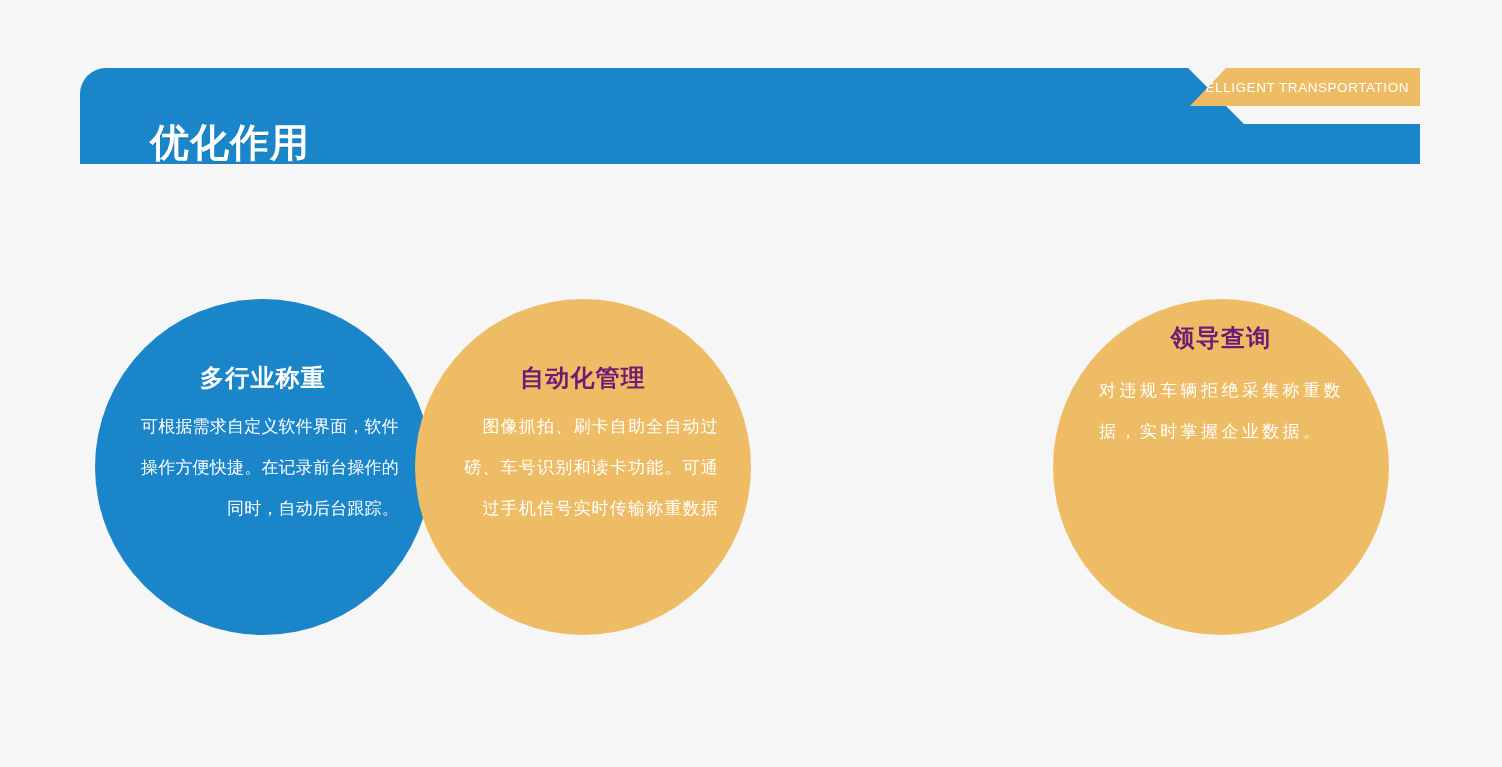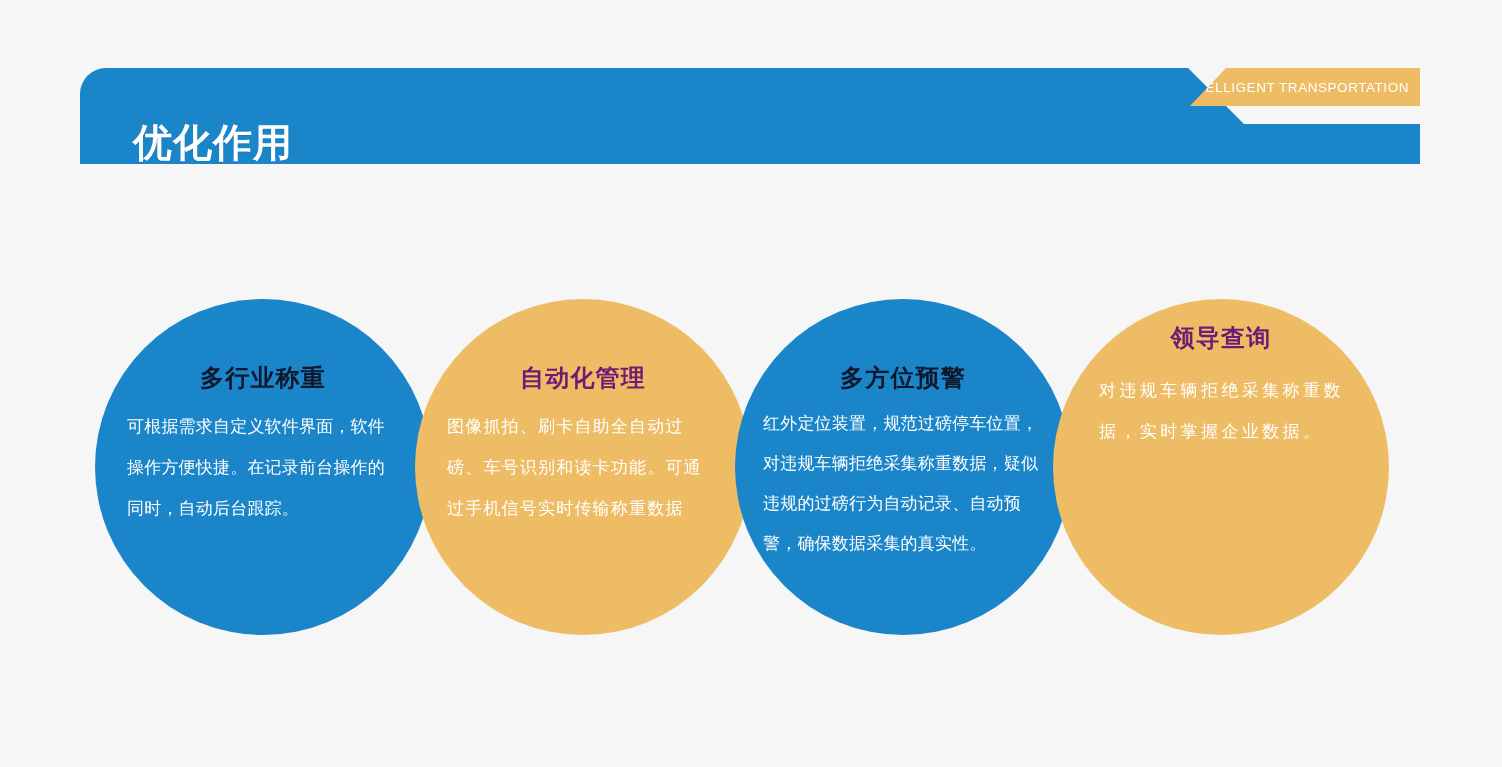--- a/index.html
+++ b/index.html
@@ -39,21 +39,21 @@
     width: 1340px;
     height: 96px;
     background: #1a85c8;
     border-top-left-radius: 26px;
     -webkit-clip-path: polygon(0 0, 1048px 0, 1108px 0, 1164px 56px, 1340px 56px, 1340px 96px, 0 96px);
     clip-path: polygon(0 0, 1048px 0, 1108px 0, 1164px 56px, 1340px 56px, 1340px 96px, 0 96px);
   }
 
   .header-title {
     position: absolute;
-    left: 53px;
+    left: 70px;
     top: 0;
     height: 96px;
     display: flex;
     align-items: center;
     color: #ffffff;
     font-size: 39px;
     font-weight: bold;
     letter-spacing: 1px;
     line-height: 1;
     z-index: 4;
@@ -116,28 +116,28 @@
   .c4 { left: 1053px; z-index: 4; }
 
   .circle-title {
     font-size: 24px;
     font-weight: bold;
     line-height: 1;
     letter-spacing: 1.2px;
     margin-top: 67px;
     white-space: nowrap;
   }
-  .title-gold { color: #0f172a; }
+  .title-gold { color: #ffffff; }
   .title-blue { color: #701a75; }
 
   .circle-body {
     color: #ffffff;
     font-size: 17px;
     line-height: 41px;
-    text-align: left;
+    text-align: right;
     margin-top: 16px;
     width: 272px;
     letter-spacing: 0.2px;
   }
 
   .circle-body.spaced {
     letter-spacing: 3.4px;
     width: 250px;
   }
 
@@ -172,24 +172,20 @@
     <div class="circle circle-blue c1">
       <div class="circle-title title-gold">多行业称重</div>
       <div class="circle-body">可根据需求自定义软件界面，软件操作方便快捷。在记录前台操作的同时，自动后台跟踪。</div>
     </div>
 
     <div class="circle circle-gold c2">
       <div class="circle-title title-blue">自动化管理</div>
       <div class="circle-body">图像抓拍、刷卡自助全自动过磅、车号识别和读卡功能。可通过手机信号实时传输称重数据</div>
     </div>
 
-    <div class="circle circle-blue c3">
-      <div class="circle-title title-gold">多方位预警</div>
-      <div class="circle-body">红外定位装置，规范过磅停车位置，对违规车辆拒绝采集称重数据，疑似违规的过磅行为自动记录、自动预警，确保数据采集的真实性。</div>
-    </div>
 
     <div class="circle circle-gold c4">
       <div class="circle-title title-blue">领导查询</div>
       <div class="circle-body spaced">对违规车辆拒绝采集称重数据，实时掌握企业数据。</div>
     </div>
 
   </div>
 </div>
 
 </body></html>

